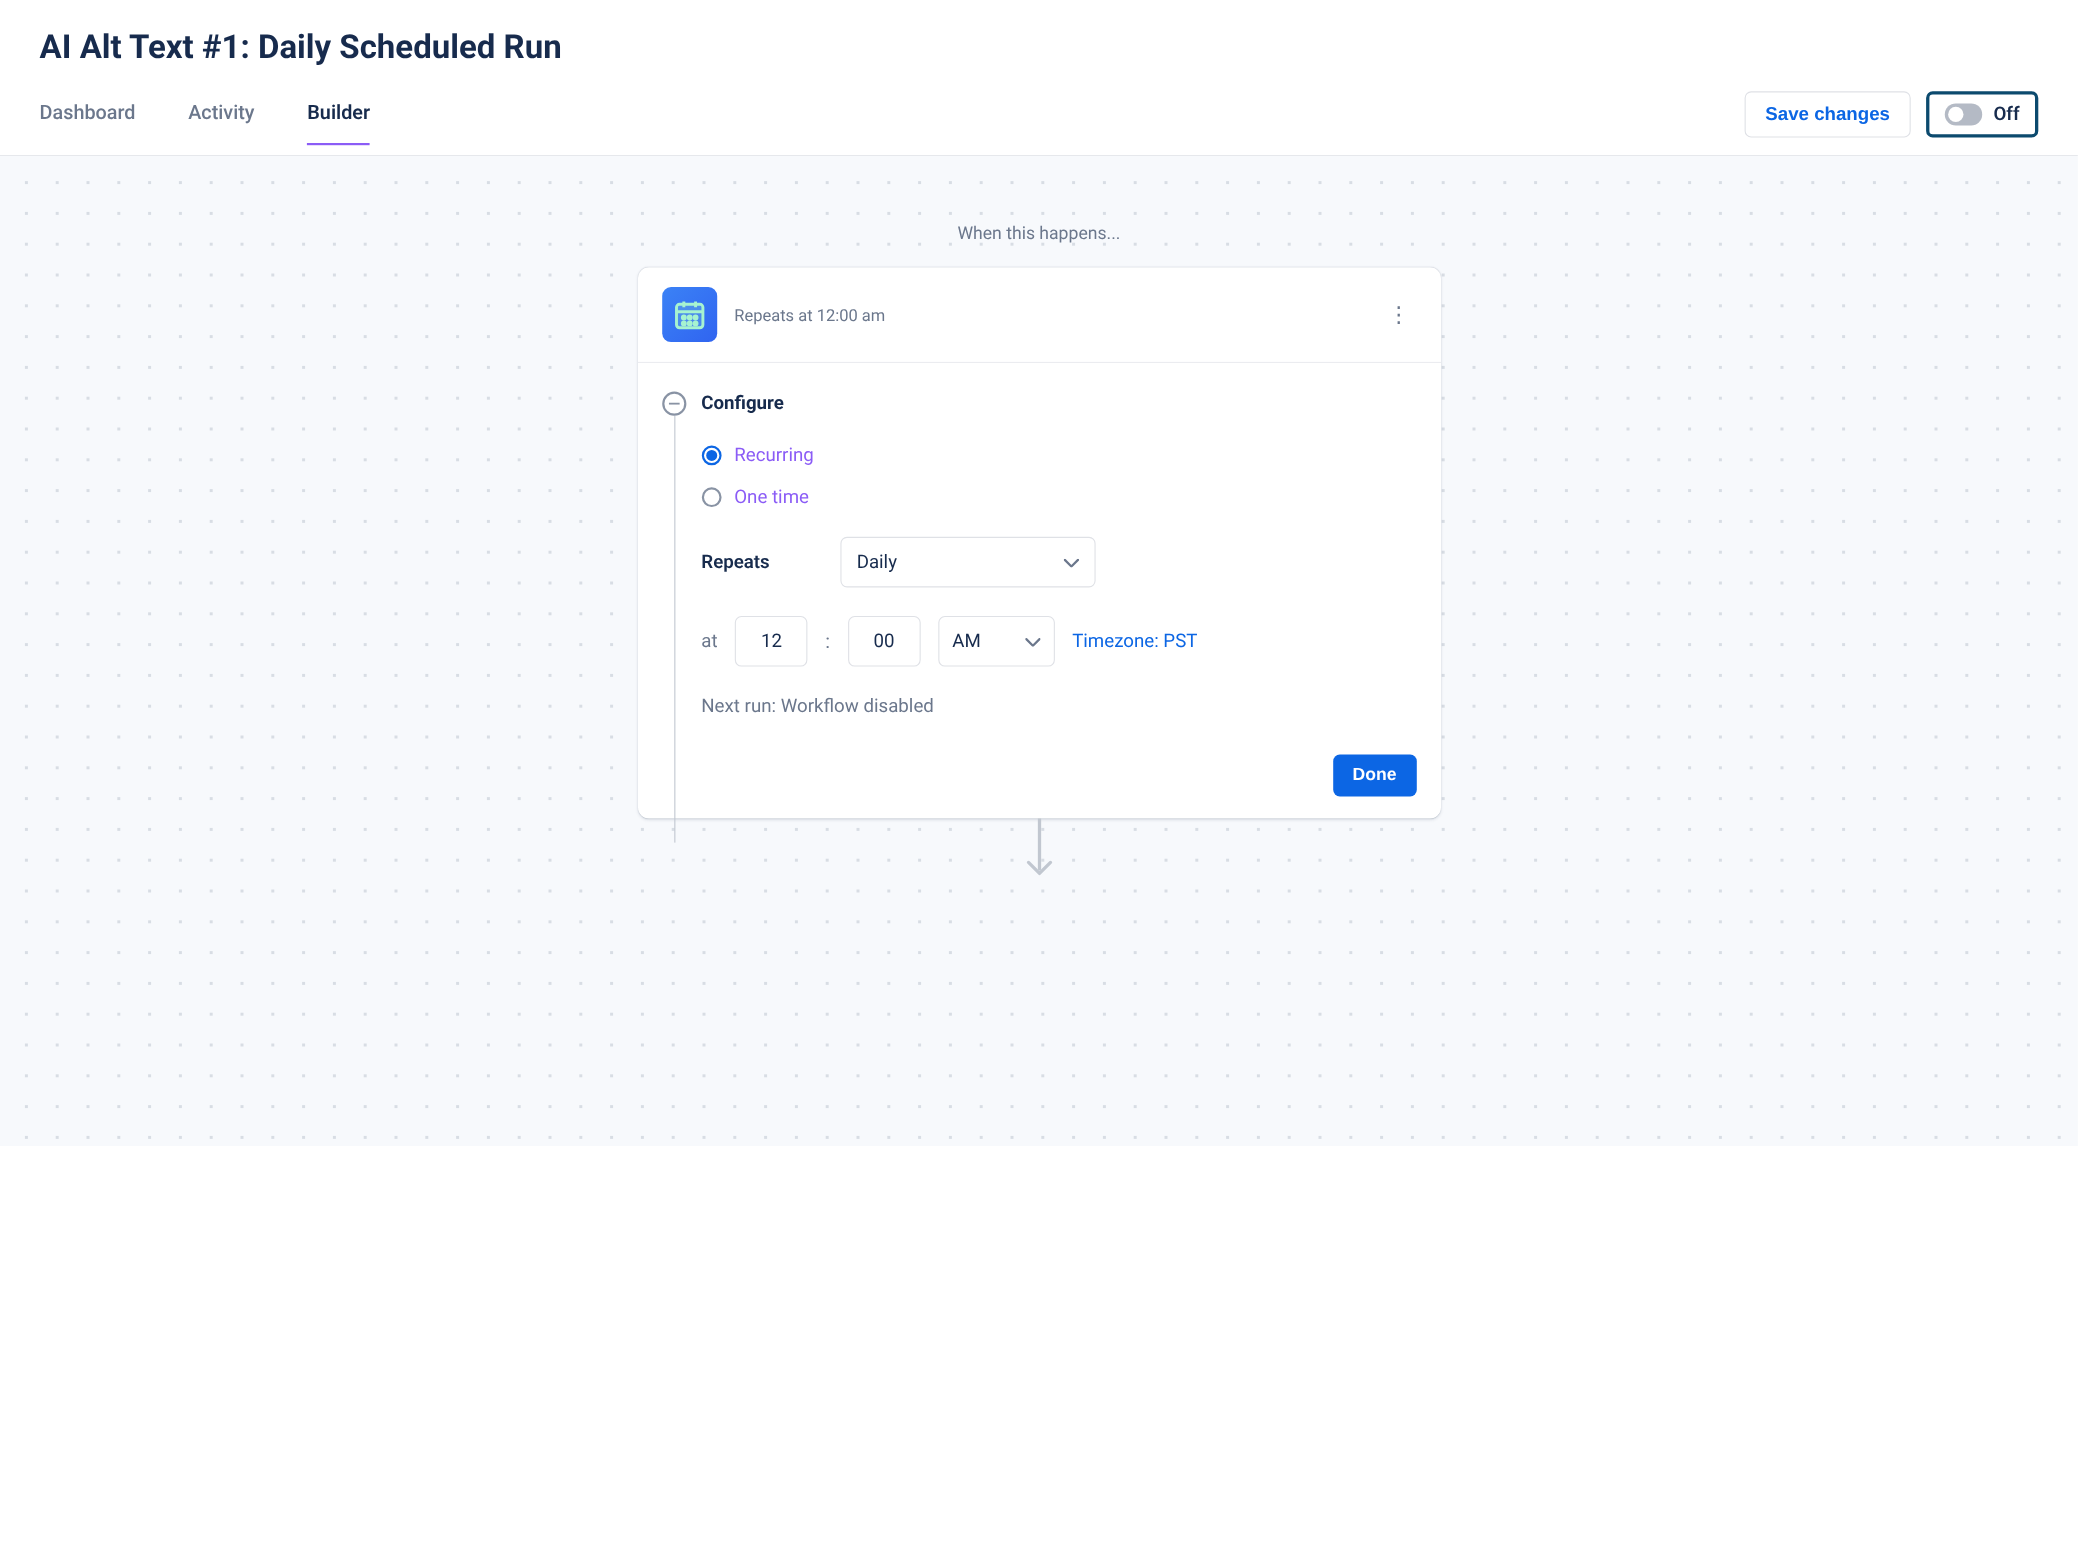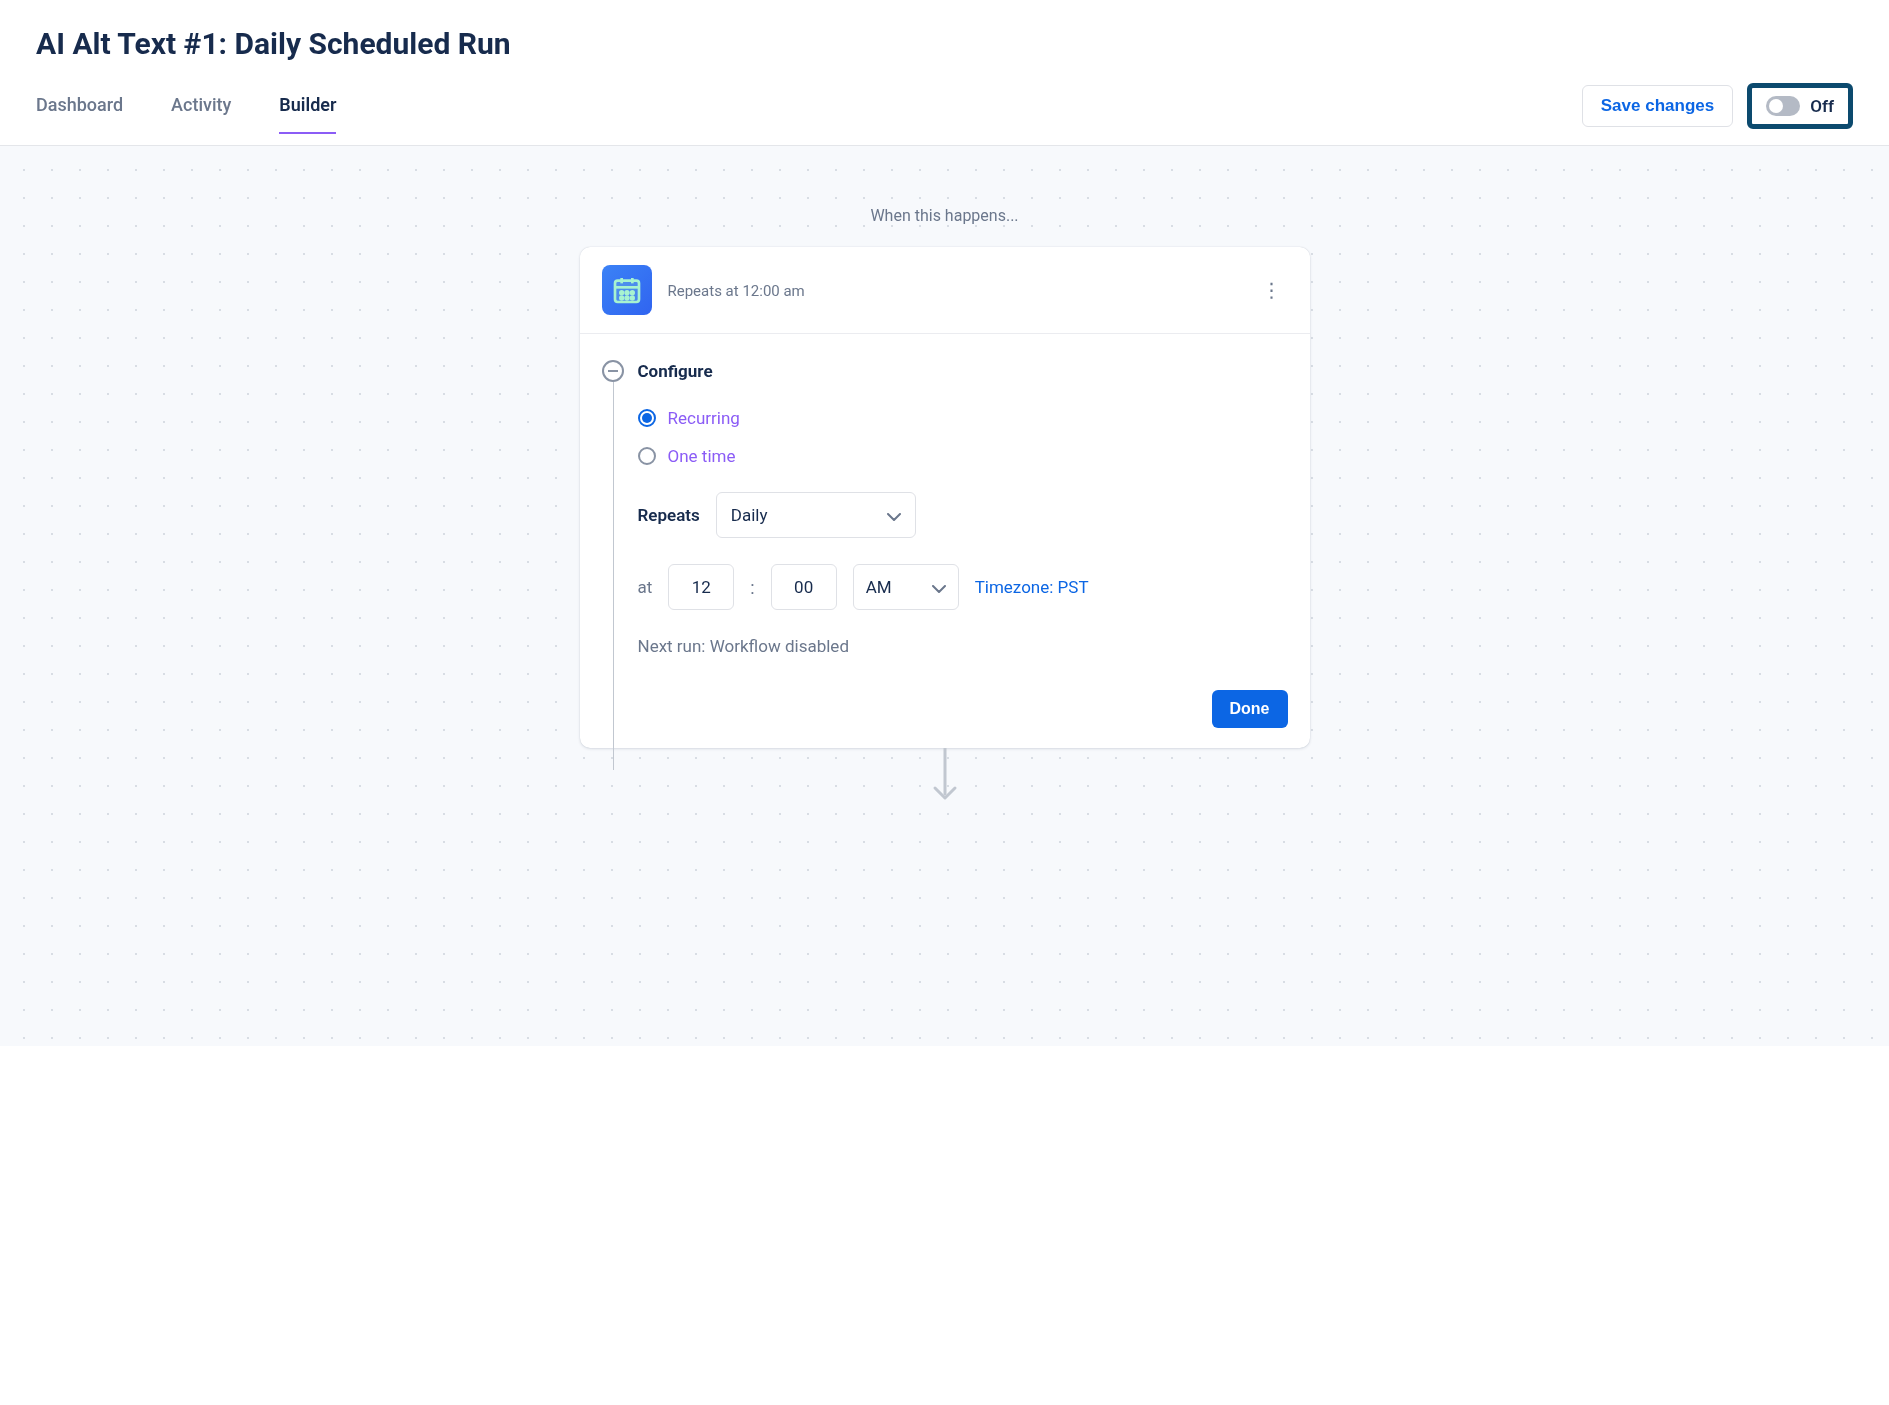--- a/index.html
+++ b/index.html
@@ -54,21 +54,21 @@
       font-size: 17px;
       font-weight: 600;
       padding: 10px 18px;
       border-radius: 6px;
       cursor: pointer;
     }
     .toggle-wrap {
       display: flex;
       align-items: center;
       gap: 10px;
-      border: 5px solid #0c4a6e;
+      border: 3px solid #0c4a6e;
       background: #fff;
       padding: 8px 14px;
       border-radius: 6px;
       cursor: pointer;
     }
     .toggle-track {
       width: 34px;
       height: 20px;
       background: #6b778c;
       opacity: 0.5;
@@ -246,21 +246,21 @@
       padding: 12px 14px;
       font-size: 17px;
       color: #172b4d;
       background: #fff;
       display: flex;
       align-items: center;
       justify-content: space-between;
       gap: 12px;
       cursor: pointer;
     }
-    .select-box.wide { width: 200px; }
+    .select-box.wide { width: 232px; margin-left: 48px; }
     .select-box.sm { width: 106px; padding: 12px 12px; }
     .time-input { width: 66px; justify-content: center; cursor: text; }
     .chevron {
       color: #6b778c;
     }
     .colon { color: #6b778c; font-size: 18px; }
     .tz-link {
       color: #0c66e4;
       font-size: 17px;
       cursor: pointer;

